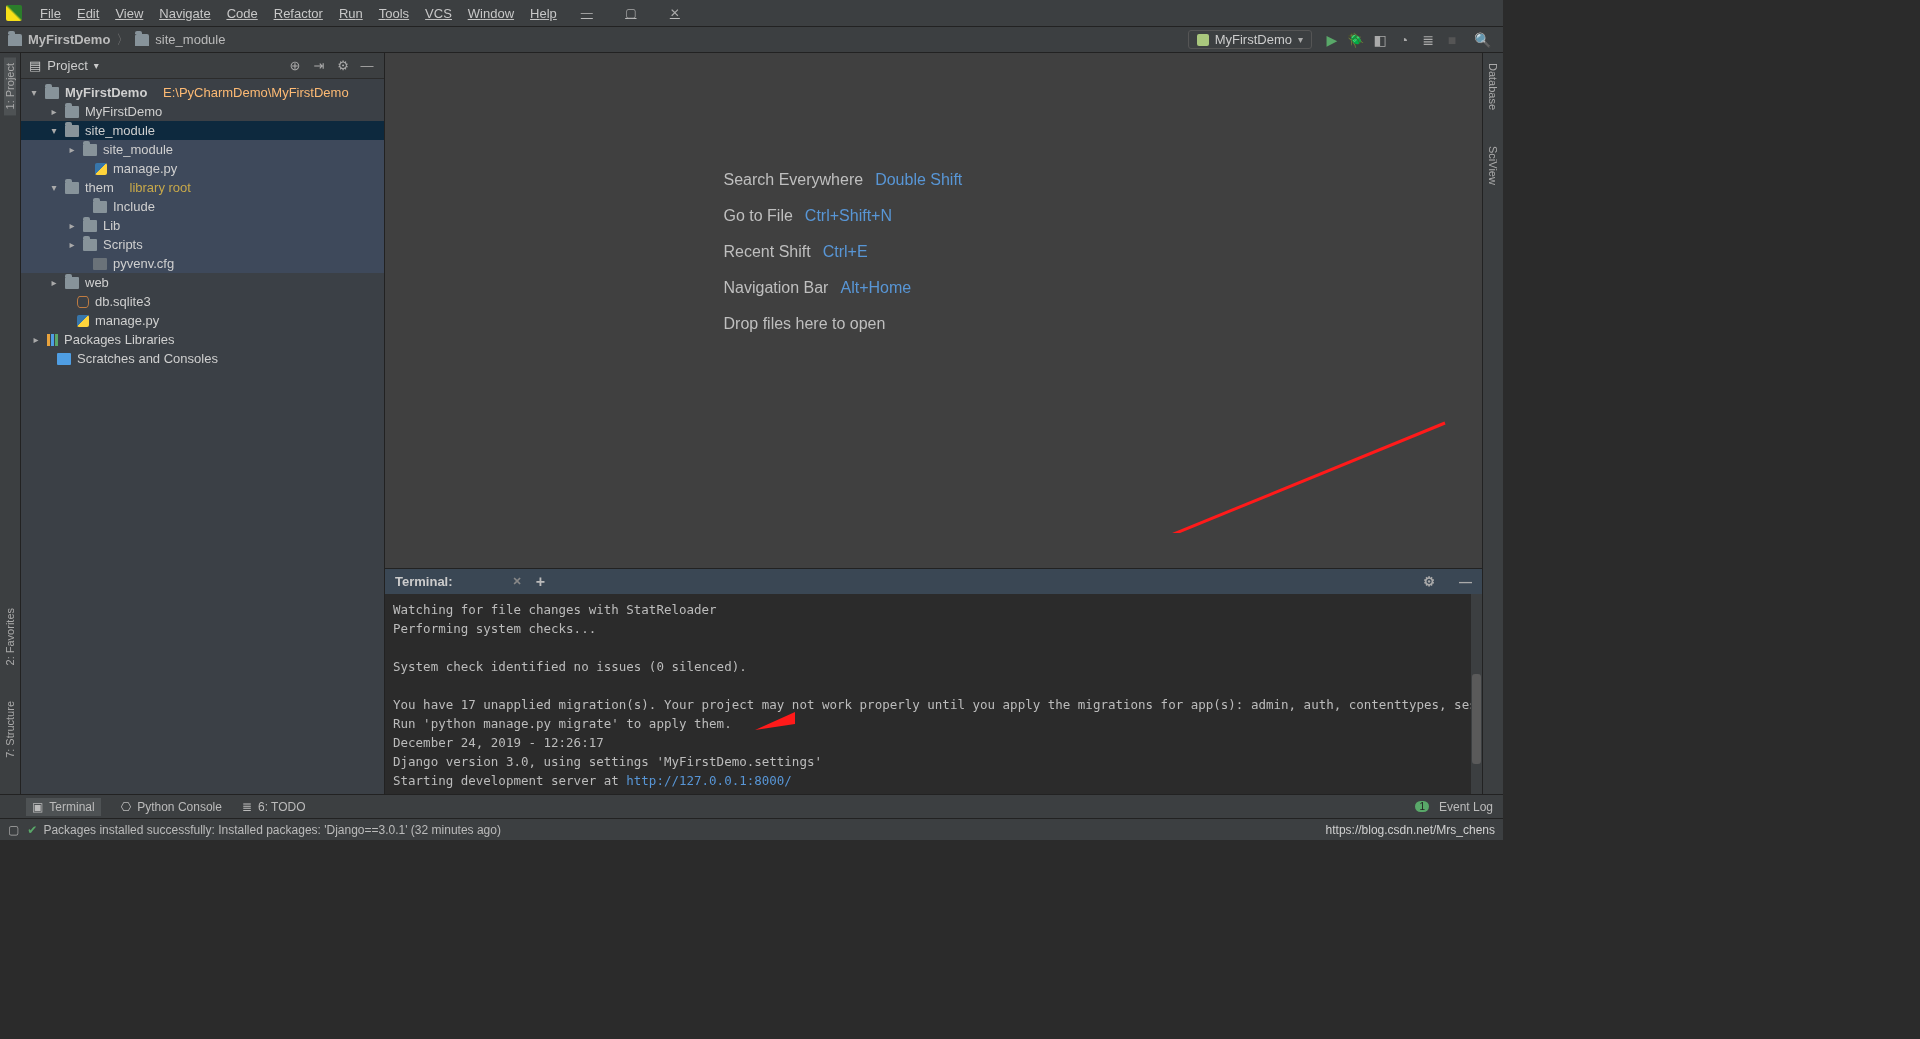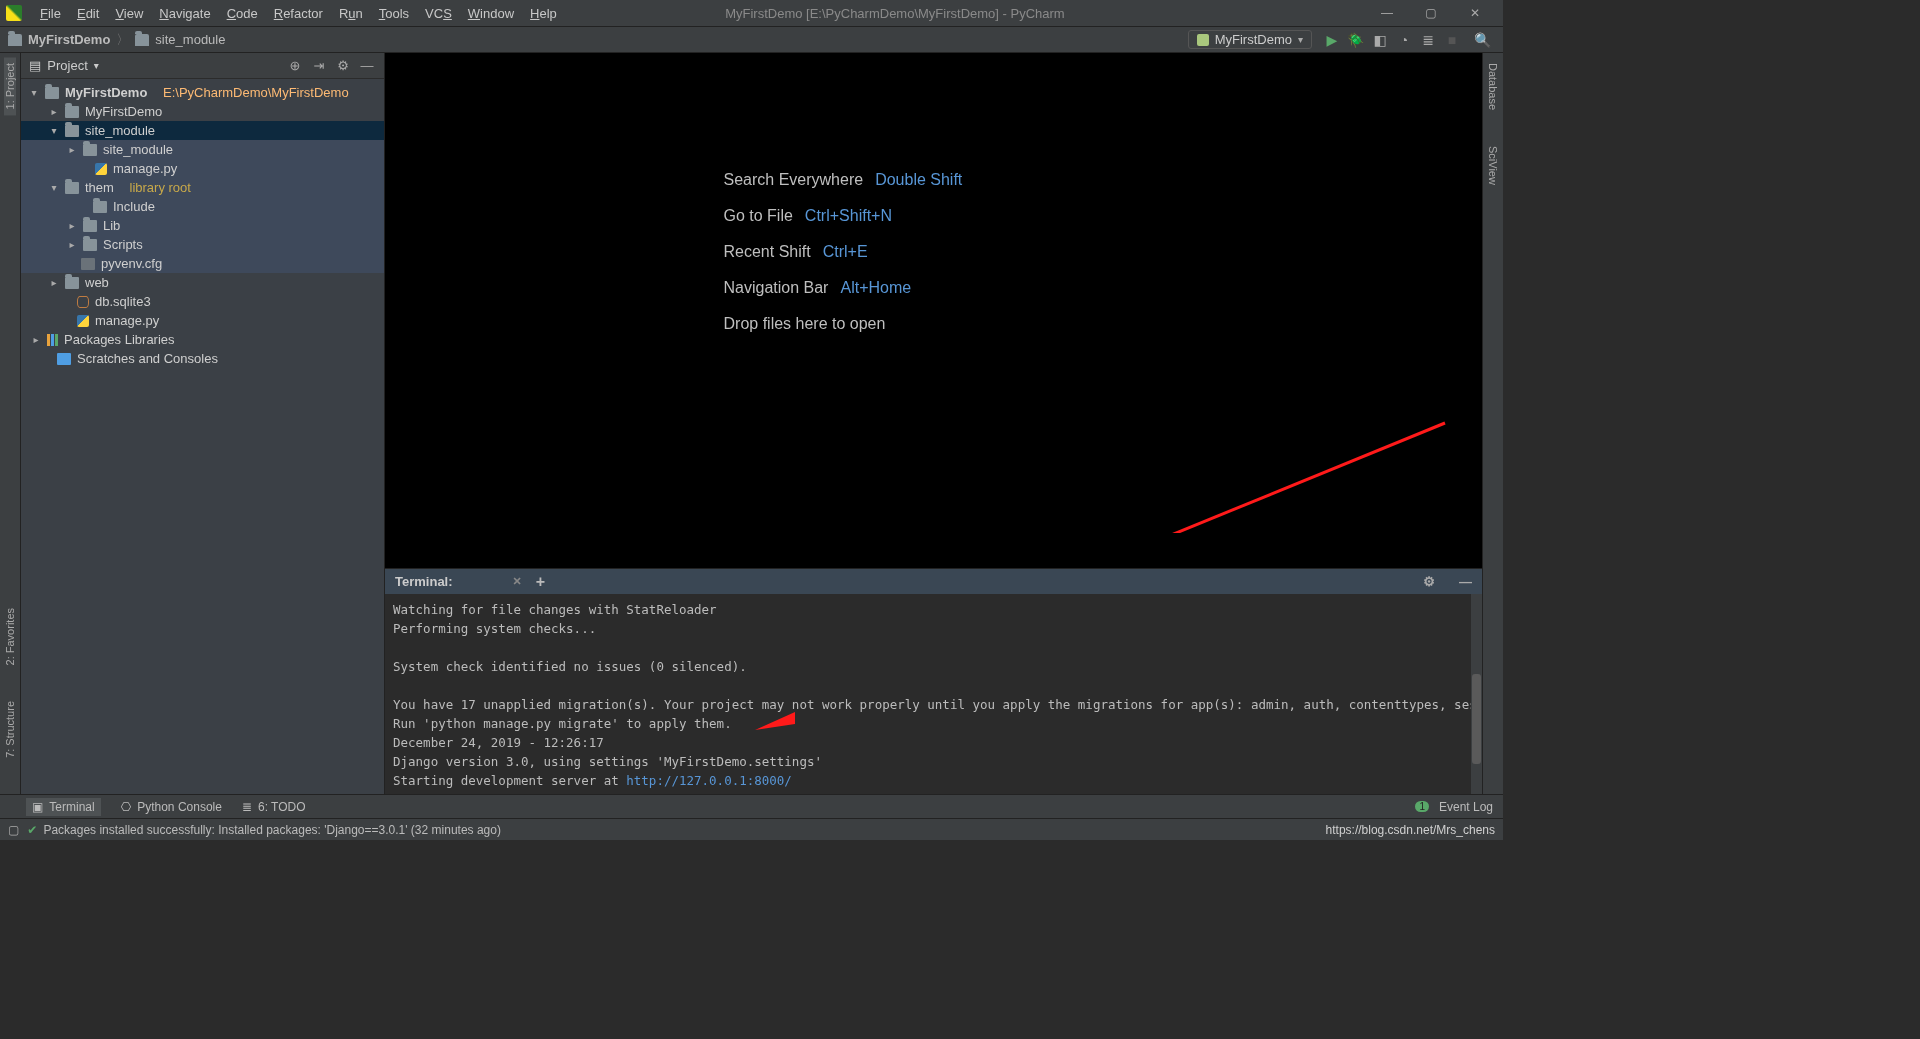--- a/index.html
+++ b/index.html
@@ -1,17 +1,17 @@
 <!DOCTYPE html>
 <html><head>
 <meta charset="utf-8">
 <style>
 * { margin: 0; padding: 0; box-sizing: border-box; }
 html, body { width: 1503px; height: 840px; font-family: "Segoe UI", Arial, sans-serif; font-size: 13px; color: #bbb; background: #2b2b2b; overflow: hidden; }
-.titlebar { height: 27px; background: #3c3f41; display: flex; align-items: center; padding: 13px 6px; border-bottom: 1px solid #222; }
+.titlebar { height: 27px; background: #3c3f41; display: flex; align-items: center; padding: 13px 6px; border-bottom: 1px solid #222; text-decoration: underline; }
 .titlebar .logo { width: 16px; height: 16px; background: linear-gradient(45deg,#f7e018 45%,#2b7d2b 55%); border-radius: 2px; margin-right: 10px; }
 .menu-item { padding: 0 8px; color: #c8c8c8; cursor: default; }
 .menu-item u { text-decoration: underline; }
 .title-text { flex: 1; text-align: center; color: #8a8a8a; font-size: 13px; margin-left: -140px; }
 .win-btn { width: 44px; text-align: center; color: #aaa; font-size: 12px; }
 .toolbar { height: 26px; background: #3c3f41; display: flex; align-items: center; padding: 0 8px; border-bottom: 1px solid #222; }
 .crumb { display: flex; align-items: center; gap: 6px; color: #bbb; }
 .crumb .fico { width: 14px; height: 12px; background: #87939a; border-radius: 2px 2px 0 0; display: inline-block; position: relative; }
 .crumb .fico:before { content: ""; position: absolute; top: -3px; left: 0; width: 7px; height: 3px; background: #87939a; border-radius: 2px 2px 0 0; }
 .crumb .sep { color: #777; }
@@ -37,21 +37,21 @@
 .tree .fico, .tree .dico { width: 14px; height: 12px; background: #87939a; border-radius: 1px; display: inline-block; position: relative; }
 .tree .dico:before { content: ""; position: absolute; top: -3px; left: 0; width: 7px; height: 3px; background: #87939a; border-radius: 2px 2px 0 0; }
 .tree .pyico { width: 12px; height: 12px; background: linear-gradient(135deg,#3776ab 50%,#ffd43b 50%); border-radius: 2px; display: inline-block; }
 .tree .dbico { width: 12px; height: 12px; border: 1px solid #c07c41; border-radius: 3px/5px; display: inline-block; }
 .tree .libico { display: inline-flex; gap: 1px; }
 .tree .libico i { width: 3px; height: 12px; background: #e8a33d; display: inline-block; }
 .tree .libico i:nth-child(2) { background: #4f9ee3; }
 .tree .libico i:nth-child(3) { background: #59a869; }
 .tree .dim { color: #fdba74; }
 .tree .yel { color: #c8a94a; }
-.editor { flex: 1; background: #000000; position: relative; }
+.editor { flex: 1; background: #404040; position: relative; }
 .welcome { position: absolute; top: 50%; left: 50%; transform: translate(-210px,-140px); display: flex; flex-direction: column; gap: 18px; }
 .welcome .line { display: flex; align-items: center; gap: 12px; font-size: 16px; color: #bfbfbf; }
 .welcome .sc { color: #5896d6; }
 .editor .arrow { position: absolute; pointer-events: none; }
 .terminal-wrap { height: 226px; display: flex; flex-direction: column; }
 .tw-head { height: 26px; background: #3a4754; display: flex; align-items: center; padding: 0 10px; gap: 14px; color: #ccc; border-top: 1px solid #222; font-weight: bold; }
 .tw-head .tab { color: #bbb; padding: 0 3px; }
 .tw-head .tab.act { border-bottom: 2px solid #4a88c7; color: #ddd; margin-top: 40px; }
 .tw-head .closex { color: #888; font-size: 11px; margin-left: -8px; }
 .tw-head .spacer { flex: 1; }
@@ -76,21 +76,20 @@
   <span class="menu-item"><u>E</u>dit</span>
   <span class="menu-item"><u>V</u>iew</span>
   <span class="menu-item"><u>N</u>avigate</span>
   <span class="menu-item"><u>C</u>ode</span>
   <span class="menu-item"><u>R</u>efactor</span>
   <span class="menu-item">R<u>u</u>n</span>
   <span class="menu-item"><u>T</u>ools</span>
   <span class="menu-item">VC<u>S</u></span>
   <span class="menu-item"><u>W</u>indow</span>
   <span class="menu-item"><u>H</u>elp</span>
-  <span class="title-text">MyFirstDemo [E:\PyCharmDemo\MyFirstDemo] - PyCharm</span>
   <span class="win-btn">—</span>
   <span class="win-btn">▢</span>
   <span class="win-btn">✕</span>
 </div>
 
 <div class="toolbar">
   <div class="crumb">
     <span class="fico"></span>
     <b>MyFirstDemo</b>
     <span class="sep">〉</span>
@@ -164,21 +163,21 @@
       <div class="row selbg" style="padding-left:46px">
           <span class="ar">▸</span>
           <span class="dico"></span>
           <span>Lib</span>
         </div>
       <div class="row selbg" style="padding-left:46px">
           <span class="ar">▸</span>
           <span class="dico"></span>
           <span>Scripts</span>
         </div>
-      <div class="row selbg" style="padding-left:44px">
+      <div class="row selbg" style="padding-left:56px">
           <span class="ar"></span>
           <span class="fico" style="background:#6a7279"></span>
           <span>pyvenv.cfg</span>
         </div>
       <div class="row" style="padding-left:28px">
           <span class="ar">▸</span>
           <span class="dico"></span>
           <span>web</span>
         </div>
       <div class="row" style="padding-left:40px">

